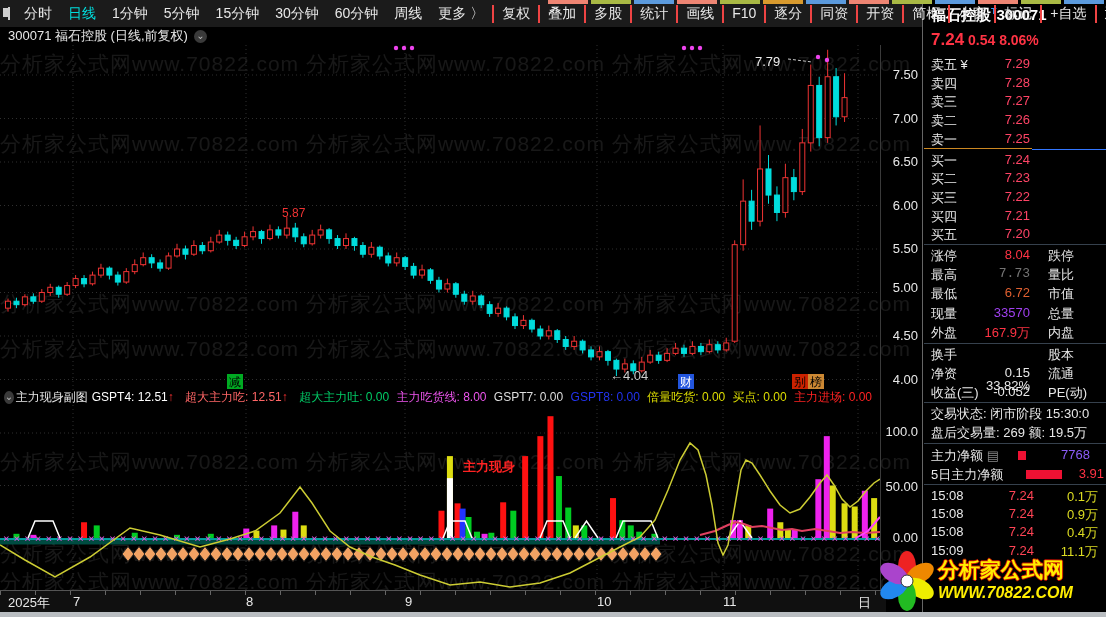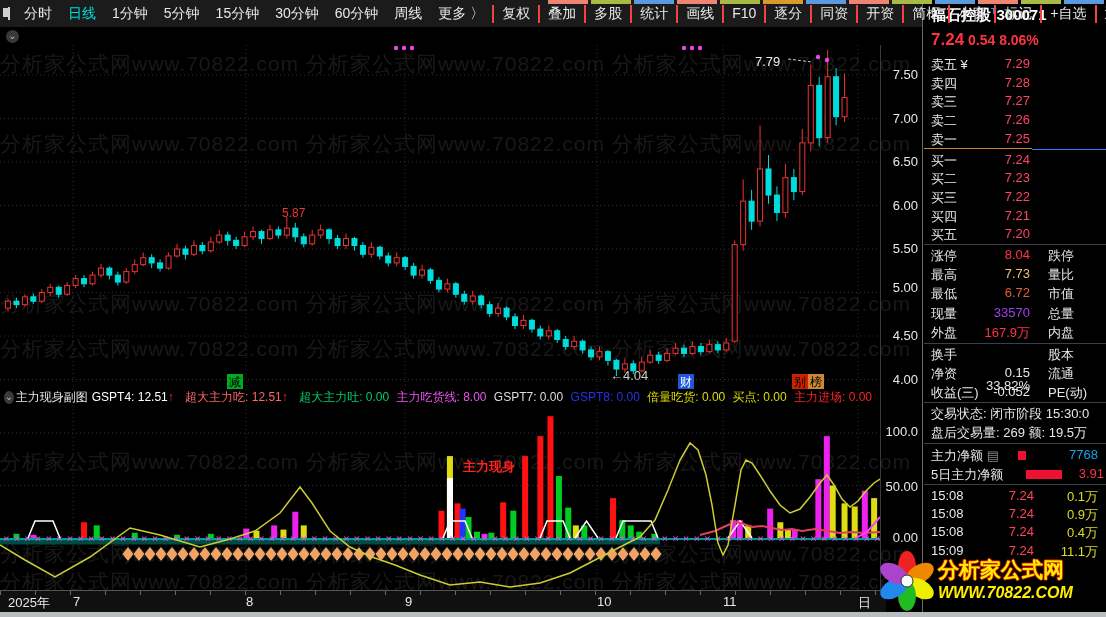--- a/index.html
+++ b/index.html
@@ -108,20 +108,21 @@
       <div class="strip" style="left: 806px; width: 40px; background: rgb(91, 154, 221);"></div>
       <div class="strip" style="left: 849px; width: 40px; background: rgb(238, 133, 115);"></div>
       <div class="strip" style="left: 892px; width: 40px; background: rgb(169, 185, 68);"></div>
       <div class="strip" style="left: 935px; width: 40px; background: rgb(91, 154, 221);"></div>
       <div class="strip" style="left: 978px; width: 40px; background: rgb(238, 133, 115);"></div>
       <div class="strip" style="left: 1021px; width: 40px; background: rgb(169, 185, 68);"></div>
       <div class="strip" style="left: 1064px; width: 40px; background: rgb(91, 154, 221);"></div>
     </div>
 
   <div id="title-row" class="abs">
+    <span style="margin-left:8px">300071 福石控股 (日线,前复权)</span>
     <span class="circ">⌄</span>
   </div>
 
   <svg id="main-svg" width="880" height="345" style="left:0;top:45px">
       <line x1="0" y1="30" x2="880" y2="30" stroke="#2f2f2f" stroke-dasharray="1 3"></line>
       <line x1="0" y1="73.5" x2="880" y2="73.5" stroke="#2f2f2f" stroke-dasharray="1 3"></line>
       <line x1="0" y1="117" x2="880" y2="117" stroke="#2f2f2f" stroke-dasharray="1 3"></line>
       <line x1="0" y1="160.5" x2="880" y2="160.5" stroke="#2f2f2f" stroke-dasharray="1 3"></line>
       <line x1="0" y1="204" x2="880" y2="204" stroke="#2f2f2f" stroke-dasharray="1 3"></line>
       <line x1="0" y1="247.5" x2="880" y2="247.5" stroke="#2f2f2f" stroke-dasharray="1 3"></line>
@@ -574,21 +575,21 @@
         <div class="divider" style="top: 244px;"></div>
       </div>
     <div id="info-rows">
         <div class="pr-row" style="top: 247px;">
           <span class="lab">涨停</span>
           <span class="val" style="color: rgb(255, 51, 68);">8.04</span>
           <span class="lab2">跌停</span>
         </div>
         <div class="pr-row" style="top: 266.2px;">
           <span class="lab">最高</span>
-          <span class="val" style="color: #fdba74;">7.73</span>
+          <span class="val" style="color: #737373; font-family: Liberation Mono, monospace;">7.73</span>
           <span class="lab2">量比</span>
         </div>
         <div class="pr-row" style="top: 285.4px;">
           <span class="lab">最低</span>
           <span class="val" style="color: rgb(224, 96, 48);">6.72</span>
           <span class="lab2">市值</span>
         </div>
         <div class="pr-row" style="top: 304.6px;">
           <span class="lab">现量</span>
           <span class="val" style="color: rgb(160, 64, 240);">33570</span>
@@ -620,21 +621,21 @@
     <div class="pr-row" style="top:405px">
       <span class="lab" style="white-space:nowrap">交易状态: 闭市阶段 15:30:0</span>
     </div>
     <div class="pr-row" style="top:424px">
       <span class="lab" style="white-space:nowrap">盘后交易量: 269  额: 19.5万</span>
     </div>
     <div class="divider" style="top:443px"></div>
     <div class="pr-row" style="top:447px">
       <span class="lab"><span>主力净额</span> <span style="color:#888">▤</span></span>
       <span class="minibar" style="left:94px;width:8px"></span>
-      <span style="position:absolute;right:8px;color:#0ea5e9">7768</span>
+      <span style="position:absolute;right:16px;color:#8b5cf6">7768</span>
     </div>
     <div class="pr-row" style="top:466px">
       <span class="lab">5日主力净额</span>
       <span class="minibar" style="left:102px;width:36px"></span>
       <span style="position:absolute;right:2px;color:#ff3344">3.91</span>
     </div>
     <div class="divider" style="top:484px"></div>
     <div id="trade-list">
         <div class="trade-row" style="top: 488px;">
           <span class="t">15:08</span>

